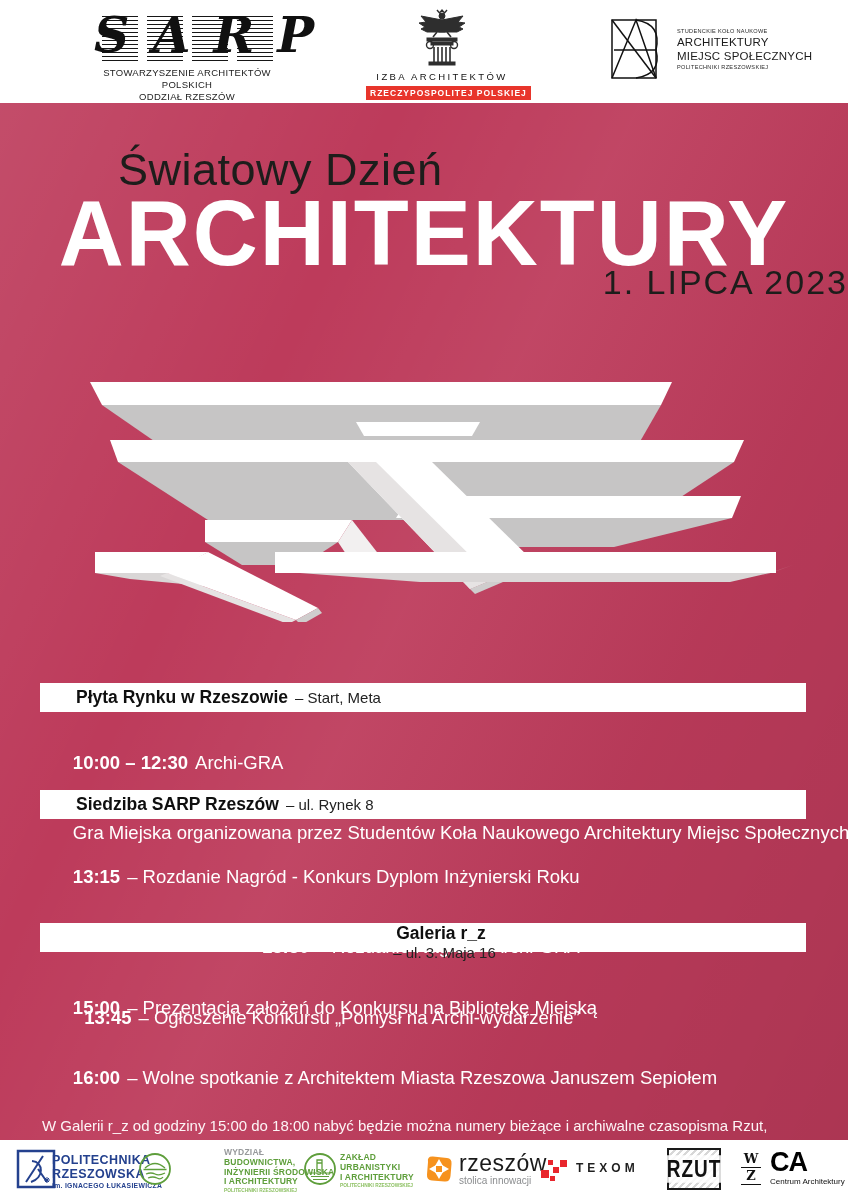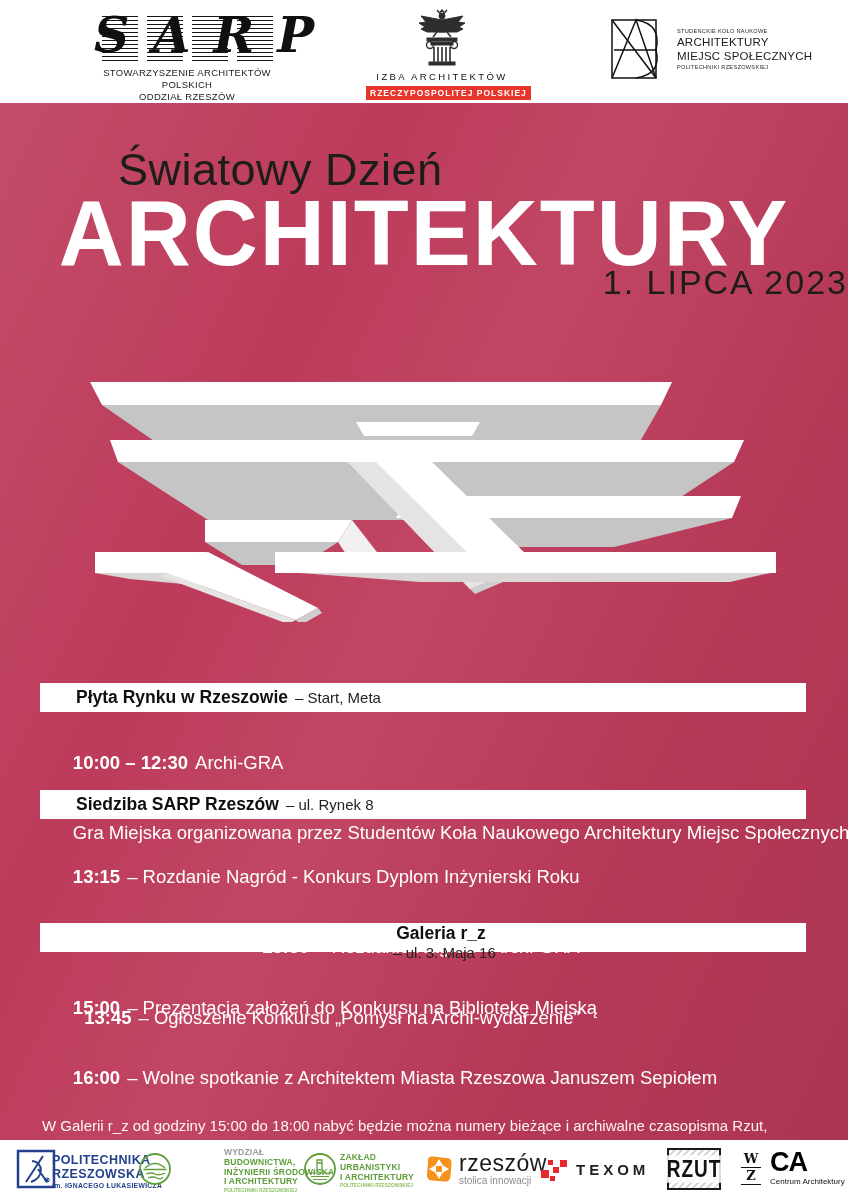--- a/index.html
+++ b/index.html
@@ -52,21 +52,21 @@
   .prz-text .big{font-weight:bold;font-size:12.5px;line-height:14px;letter-spacing:.4px;}
   .prz-text .sm{font-weight:bold;font-size:6.8px;letter-spacing:.3px;margin-top:1px;}
   .wbis-text{left:176px;top:8px;margin-left:48px;}
   .gr{color:#5e9e3b;font-weight:bold;font-size:8.5px;line-height:9.8px;letter-spacing:.2px;}
   .gy{color:#97999b;font-weight:bold;font-size:8.5px;line-height:9.8px;letter-spacing:.2px;}
   .tiny{color:#8dc063;font-weight:bold;font-size:4.8px;margin-top:1px;}
   .zua-text{left:340px;top:13px;}
   .rz-text{left:459px;top:12px;}
   .rz-name{font-size:23px;color:#1a1a1a;line-height:23px;letter-spacing:.5px;}
   .rz-tag{font-size:10px;color:#8b8d8f;margin-top:0;}
-  .texom-text{left:576px;top:21px;font-size:15px;font-weight:bold;color:#1f1f1f;letter-spacing:4px;}
+  .texom-text{left:576px;top:21px;font-size:12px;font-weight:bold;color:#1f1f1f;letter-spacing:4px;}
   .rzut-box{left:667px;top:8px;width:54px;height:42px;border:2px solid #1a1a1a;box-sizing:border-box;
             background:repeating-linear-gradient(135deg,#ffffff 0 3px,#d7d7d7 3px 5px);
             display:flex;align-items:center;justify-content:center;}
   .rzut-box span{font-weight:bold;font-size:19px;color:#111;background:rgba(255,255,255,.85);
             padding:0 1px;letter-spacing:1px;transform:scaleY(1.25);}
   .wz{left:741px;top:11px;width:20px;text-align:center;font-family:"DejaVu Serif",serif;
       font-weight:bold;font-size:13px;color:#111;}
   .wz div{border-bottom:1.5px solid #111;line-height:16px;}
   .ca{left:770px;top:8px;color:#000;}
   .ca .big{font-weight:bold;font-size:27px;line-height:28px;letter-spacing:-1px;}

